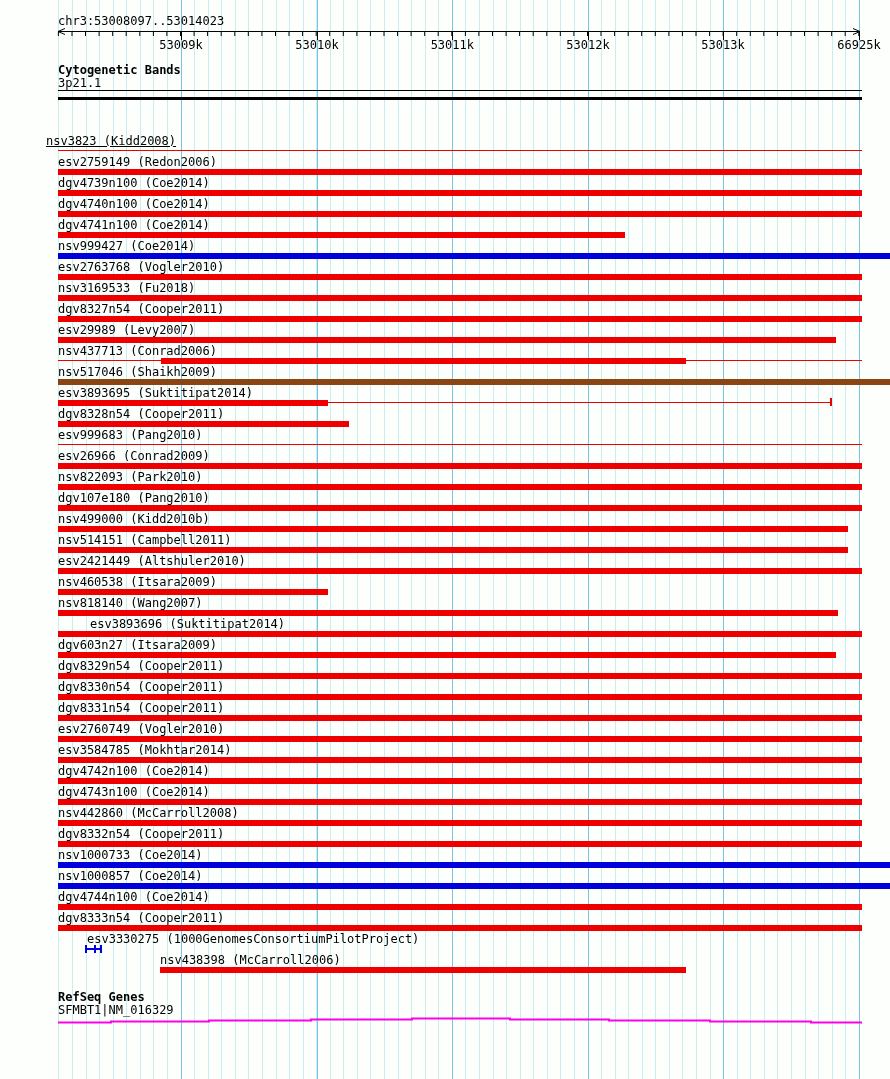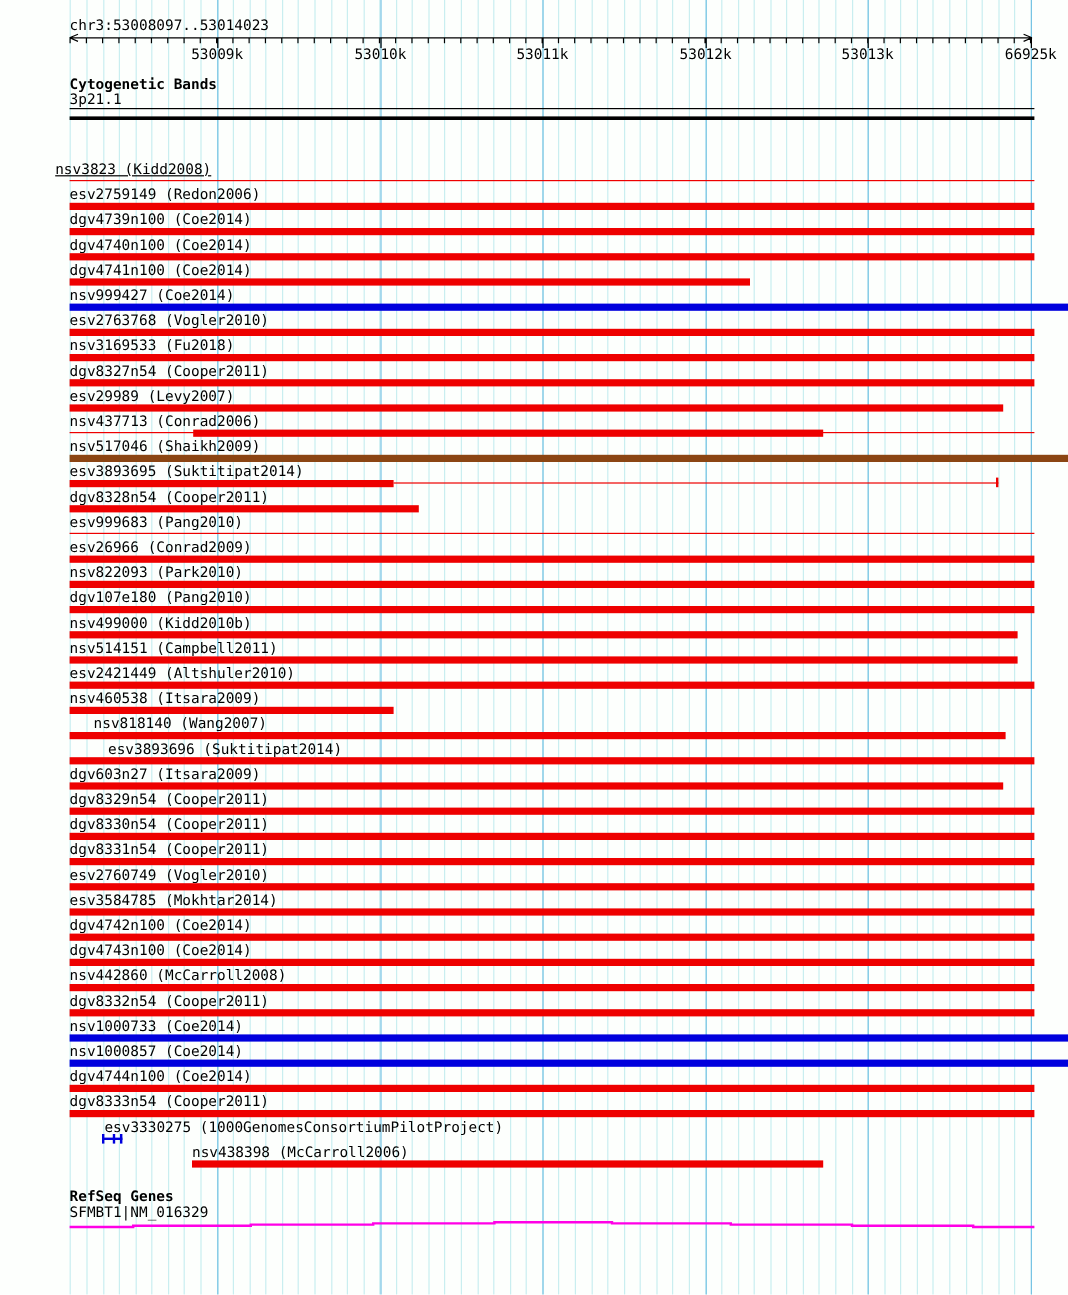--- a/index.html
+++ b/index.html
@@ -94,21 +94,21 @@
 
   <div class="lbl" style="left:58px;top:15px;">chr3:53008097..53014023</div>
 
   <svg class="overlay" id="ruler-svg" width="890" height="52">
       <path d="M 58 31.5 H 860 M 58 31.5 L 65 28.5 M 58 31.5 L 65 34.5 M 860 31.5 L 853 28.5 M 860 31.5 L 853 34.5 M 58.4 31 V 36 M 72.0 31 V 36 M 85.5 31 V 36 M 99.1 31 V 36 M 112.7 31 V 36 M 126.2 31 V 36 M 139.8 31 V 36 M 153.4 31 V 36 M 166.9 31 V 36 M 180.5 31 V 36 M 194.1 31 V 36 M 207.6 31 V 36 M 221.2 31 V 36 M 234.8 31 V 36 M 248.3 31 V 36 M 261.9 31 V 36 M 275.5 31 V 36 M 289.0 31 V 36 M 302.6 31 V 36 M 316.2 31 V 36 M 329.7 31 V 36 M 343.3 31 V 36 M 356.9 31 V 36 M 370.4 31 V 36 M 384.0 31 V 36 M 397.6 31 V 36 M 411.1 31 V 36 M 424.7 31 V 36 M 438.2 31 V 36 M 451.8 31 V 36 M 465.4 31 V 36 M 478.9 31 V 36 M 492.5 31 V 36 M 506.1 31 V 36 M 519.6 31 V 36 M 533.2 31 V 36 M 546.8 31 V 36 M 560.3 31 V 36 M 573.9 31 V 36 M 587.5 31 V 36 M 601.0 31 V 36 M 614.6 31 V 36 M 628.2 31 V 36 M 641.7 31 V 36 M 655.3 31 V 36 M 668.9 31 V 36 M 682.4 31 V 36 M 696.0 31 V 36 M 709.6 31 V 36 M 723.1 31 V 36 M 736.7 31 V 36 M 750.3 31 V 36 M 763.8 31 V 36 M 777.4 31 V 36 M 791.0 31 V 36 M 804.5 31 V 36 M 818.1 31 V 36 M 831.7 31 V 36 M 845.2 31 V 36 M 858.8 31 V 36 M 181.5 31 V 40 M 317.5 31 V 40 M 452.5 31 V 40 M 588.5 31 V 40 M 723.5 31 V 40 M 859.5 31 V 40" stroke="#000" fill="none"></path>
     </svg>
 
   <div id="tick-labels">
       <div class="lbl" style="left: 159px; top: 39px; width: 44px; text-align: center;">53009k</div>
       <div class="lbl" style="left: 295px; top: 39px; width: 44px; text-align: center;">53010k</div>
-      <div class="lbl" style="left: 430px; top: 39px; width: 44px; text-align: center;">53011k</div>
+      <div class="lbl" style="left: 430px; top: 39px; width: 44px; text-align: right;">53011k</div>
       <div class="lbl" style="left: 566px; top: 39px; width: 44px; text-align: center;">53012k</div>
       <div class="lbl" style="left: 701px; top: 39px; width: 44px; text-align: center;">53013k</div>
       <div class="lbl" style="left: 837px; top: 39px; width: 44px; text-align: center;">66925k</div>
     </div>
 
   <div class="lbl bold" style="left:58px;top:64px;">Cytogenetic Bands</div>
   <div class="lbl" style="left:58px;top:77px;">3p21.1</div>
   <div class="bar" style="left:58px;top:90px;width:804px;height:1px;background:#000;"></div>
   <div class="bar" style="left:58px;top:97px;width:804px;height:3px;background:#000;"></div>
 
@@ -153,21 +153,21 @@
       <div class="lbl" style="left: 58px; top: 492px;">dgv107e180 (Pang2010)</div>
       <div class="bar" style="left: 58px; top: 505px; width: 804px; height: 6px; background: rgb(238, 0, 0);"></div>
       <div class="lbl" style="left: 58px; top: 513px;">nsv499000 (Kidd2010b)</div>
       <div class="bar" style="left: 58px; top: 526px; width: 790px; height: 6px; background: rgb(238, 0, 0);"></div>
       <div class="lbl" style="left: 58px; top: 534px;">nsv514151 (Campbell2011)</div>
       <div class="bar" style="left: 58px; top: 547px; width: 790px; height: 6px; background: rgb(238, 0, 0);"></div>
       <div class="lbl" style="left: 58px; top: 555px;">esv2421449 (Altshuler2010)</div>
       <div class="bar" style="left: 58px; top: 568px; width: 804px; height: 6px; background: rgb(238, 0, 0);"></div>
       <div class="lbl" style="left: 58px; top: 576px;">nsv460538 (Itsara2009)</div>
       <div class="bar" style="left: 58px; top: 589px; width: 270px; height: 6px; background: rgb(238, 0, 0);"></div>
-      <div class="lbl" style="left: 58px; top: 597px; padding-left: 20px;">nsv818140 (Wang2007)</div>
+      <div class="lbl" style="left: 58px; top: 597px;">nsv818140 (Wang2007)</div>
       <div class="bar" style="left: 58px; top: 610px; width: 780px; height: 6px; background: rgb(238, 0, 0);"></div>
       <div class="lbl" style="left: 58px; top: 618px; margin-left: 32px;">esv3893696 (Suktitipat2014)</div>
       <div class="bar" style="left: 58px; top: 631px; width: 804px; height: 6px; background: rgb(238, 0, 0);"></div>
       <div class="lbl" style="left: 58px; top: 639px;">dgv603n27 (Itsara2009)</div>
       <div class="bar" style="left: 58px; top: 652px; width: 778px; height: 6px; background: rgb(238, 0, 0);"></div>
       <div class="lbl" style="left: 58px; top: 660px;">dgv8329n54 (Cooper2011)</div>
       <div class="bar" style="left: 58px; top: 673px; width: 804px; height: 6px; background: rgb(238, 0, 0);"></div>
       <div class="lbl" style="left: 58px; top: 681px;">dgv8330n54 (Cooper2011)</div>
       <div class="bar" style="left: 58px; top: 694px; width: 804px; height: 6px; background: rgb(238, 0, 0);"></div>
       <div class="lbl" style="left: 58px; top: 702px;">dgv8331n54 (Cooper2011)</div>

